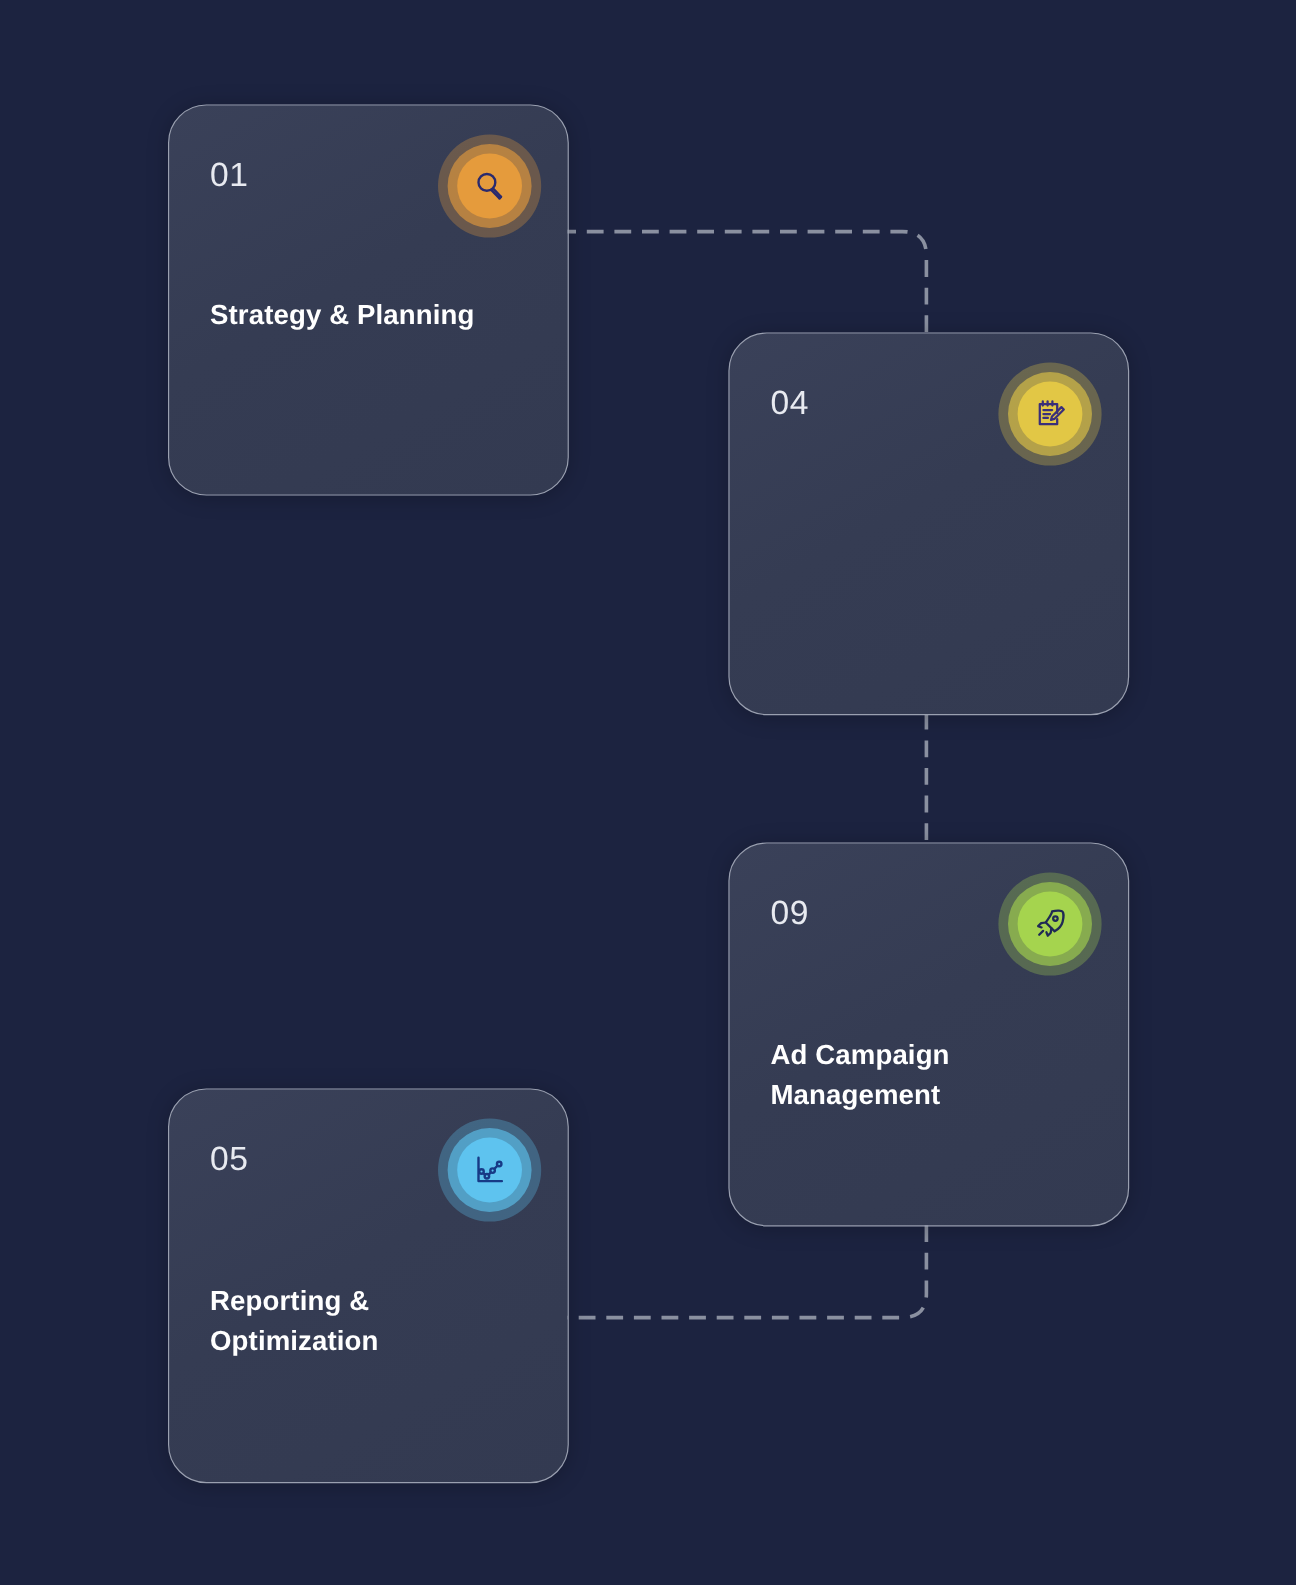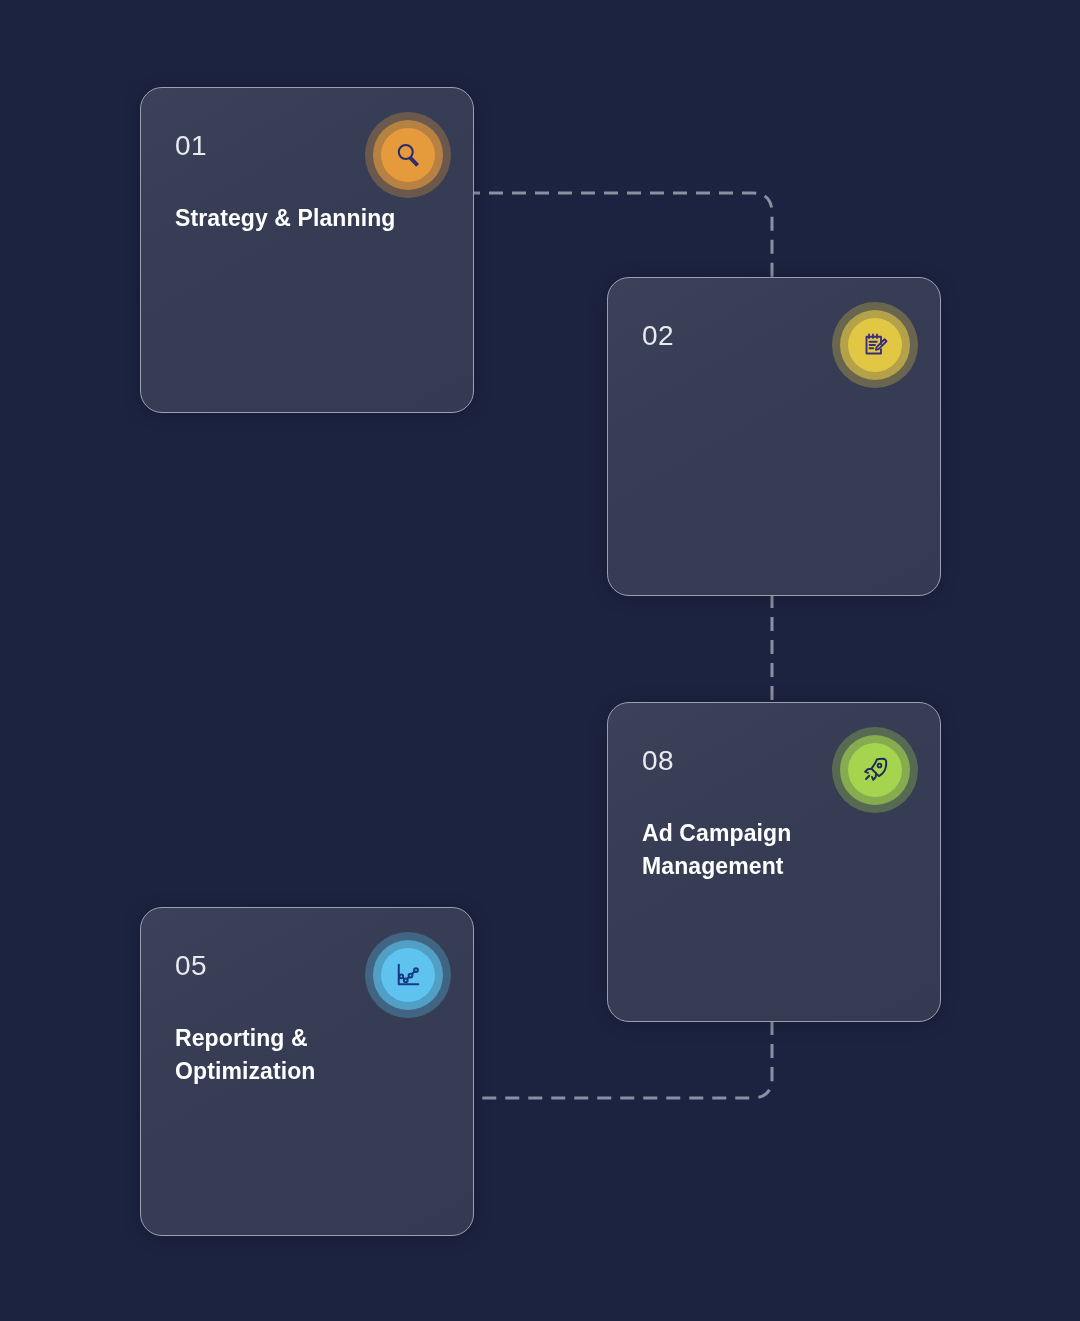--- a/index.html
+++ b/index.html
@@ -23,21 +23,21 @@
     position:absolute; left:0; top:0;
     width:1080px; height:1321px;
     z-index:1;
     pointer-events:none;
   }
 
   
   .card {
     position:absolute;
     z-index:2;
-    border-radius:22px;
+    border-radius:32px;
     border:1.5px solid #9aa0b0;
     background:linear-gradient(150deg, #3a4159 0%, #353c53 45%, #333a51 100%);
     box-shadow:0 2px 18px rgba(0,0,0,0.22);
     overflow:visible;
   }
 
   .card-inner {
     position:relative;
     width:100%; height:100%;
     padding:38px 34px 0 34px;
@@ -46,21 +46,21 @@
   .card-num {
     font-size:28px;
     font-weight:400;
     color:#e8eaf0;
     letter-spacing:0.5px;
     line-height:1;
     margin-top:6px;
   }
 
   .card-title {
-    margin-top:42px;
+    margin-top:86px;
     font-size:23px;
     font-weight:700;
     color:#ffffff;
     line-height:1.44;
     letter-spacing:0.1px;
     white-space:pre-line;
   }
 
   
   .badge {
@@ -86,21 +86,21 @@
     display:flex; align-items:center; justify-content:center;
   }
   .badge svg { display:block; }
 
   
   .c1 { left:140px; top:87px;  width:334px; height:326px; }
   .c2 { left:607px; top:277px; width:334px; height:319px; }
   .c3 { left:607px; top:702px; width:334px; height:320px; }
   .c4 { left:140px; top:907px; width:334px; height:329px; }
 
-  .t-lower { margin-top:42px; }
+  .t-lower { margin-top:88px; }
 </style>
 </head>
 <body>
 
 <div id="stage">
 
   <svg id="connectors" viewBox="0 0 1080 1321" width="1080" height="1321">
 
     <path d="M 466 193 L 752 193 Q 772 193 772 213 L 772 332" fill="none" stroke="#8a90a0" stroke-width="3" stroke-dasharray="14 9" stroke-linecap="butt"></path>
 
@@ -123,21 +123,21 @@
           <line x1="14.4" y1="13.8" x2="19.6" y2="19.2"></line>
           <line x1="13.4" y1="14.9" x2="18.6" y2="20.2"></line>
           <line x1="19.6" y1="19.2" x2="18.6" y2="20.2"></line>
         </svg>
       </div>
     </div>
   </div>
 
   <div class="card c2">
     <div class="card-inner">
-      <div class="card-num">02</div>
+      <div class="card-num">04</div>
     </div>
     <div class="badge">
       <div class="ring-outer" style="background:#e2c745"></div>
       <div class="ring-mid" style="background:#e2c745"></div>
       <div class="core" style="background:#e2c745">
         <svg width="30" height="30" viewBox="0 0 24 24" fill="none" stroke="#3a2f7a" stroke-width="1.5" stroke-linecap="round" stroke-linejoin="round">
           <path d="M5.2 5.4 h11.6 v6.0 M5.2 5.4 v13.4 h11.6 v-3.4"></path>
           <line x1="7.2" y1="3.6" x2="7.2" y2="6.4"></line>
           <line x1="10.4" y1="3.6" x2="10.4" y2="6.4"></line>
           <line x1="13.6" y1="3.6" x2="13.6" y2="6.4"></line>
@@ -145,21 +145,21 @@
           <line x1="7.6" y1="12.0" x2="12.0" y2="12.0"></line>
           <line x1="7.6" y1="14.6" x2="10.6" y2="14.6"></line>
           <path d="M19.6 7.4 l1.6 1.6 -6.3 6.3 -2.2 0.6 0.6 -2.2 z"></path>
         </svg>
       </div>
     </div>
   </div>
 
   <div class="card c3">
     <div class="card-inner">
-      <div class="card-num">08</div>
+      <div class="card-num">09</div>
       <div class="card-title t-lower">Ad Campaign
 Management</div>
     </div>
     <div class="badge">
       <div class="ring-outer" style="background:#a5d44e"></div>
       <div class="ring-mid" style="background:#a5d44e"></div>
       <div class="core" style="background:#a5d44e">
         <svg width="30" height="30" viewBox="0 0 24 24" fill="none" stroke="#1f2a55" stroke-width="1.5" stroke-linecap="round" stroke-linejoin="round">
           <path d="M13.4 3.6 c3.4 -0.9 6.4 -0.5 6.9 0.1 c0.6 0.6 1.0 3.5 0.1 6.9
                    c-0.7 2.6 -3.0 5.0 -5.3 6.3 l-5.9 -5.9 c1.3 -2.3 3.6 -4.6 4.2 -7.4 z"></path>

